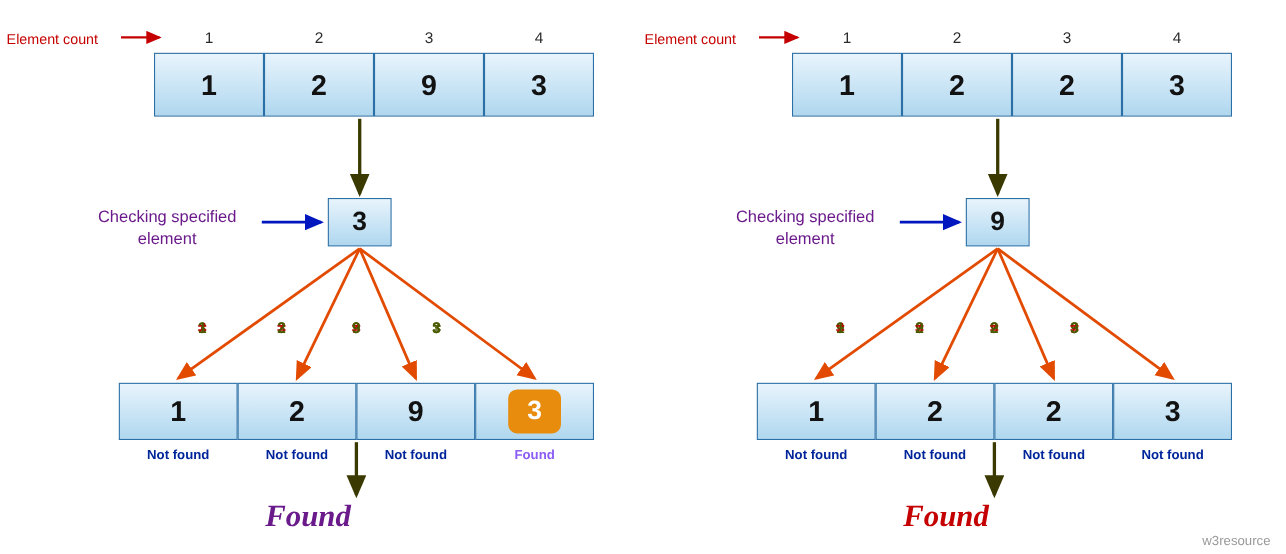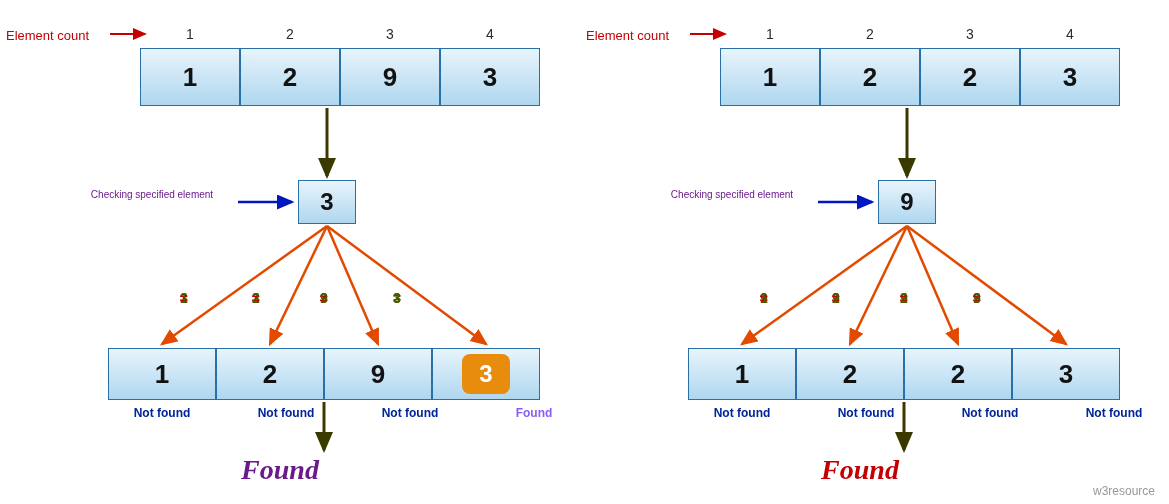--- a/index.html
+++ b/index.html
@@ -75,21 +75,21 @@
     font-size: 24px;
     font-weight: bold;
   }
 
   .checking-label {
     position: absolute;
     top: 188px;
     left: 72px;
     width: 160px;
     text-align: center;
-    font-size: 10px;
+    font-size: 15px;
     color: #6a1a8a;
     line-height: 1.3;
   }
 
   .spec-box {
     position: absolute;
     top: 180px;
     left: 298px;
     width: 58px;
     height: 44px;
@@ -112,21 +112,20 @@
     font-weight: bold;
   }
   .comparison-row span { position: absolute; white-space: nowrap; }
   .neq { color: #c40000; font-weight: bold; }
 
   .status-row {
     position: absolute;
     top: 406px;
     left: 108px;
     display: flex;
-    gap: 16px;
   }
   .status-row span {
     width: 108px;
     text-align: center;
     font-size: 12px;
     font-weight: bold;
     color: #00259a;
   }
   .status-row span.found { color: #8b5cf6; }
 

